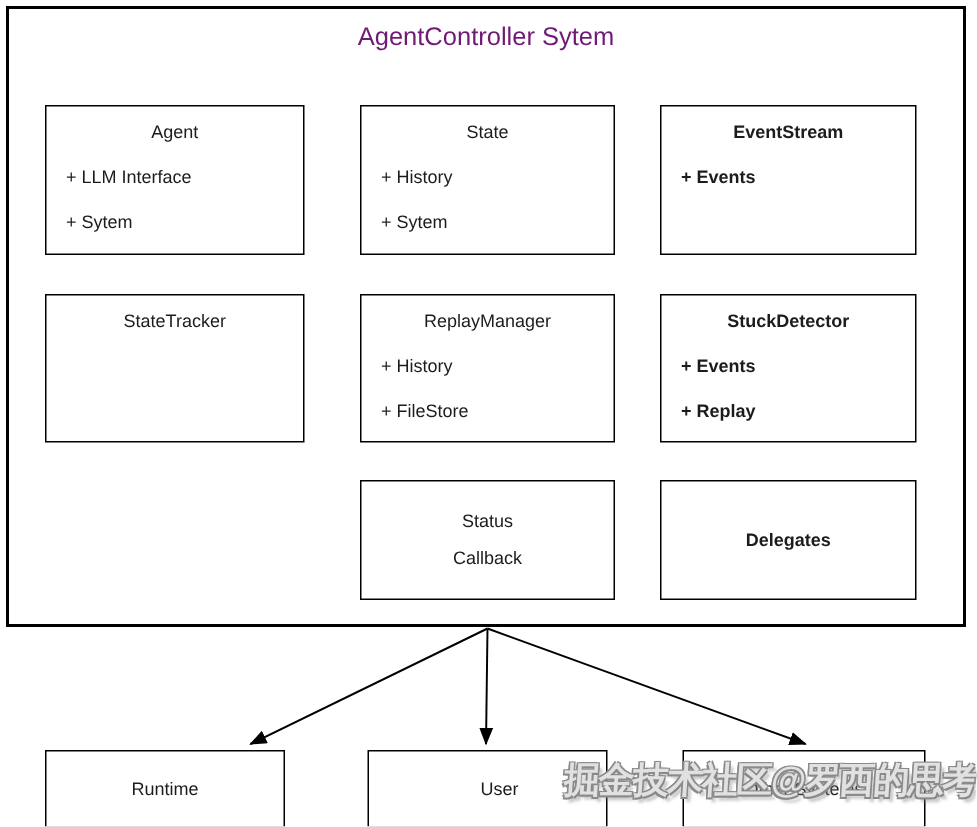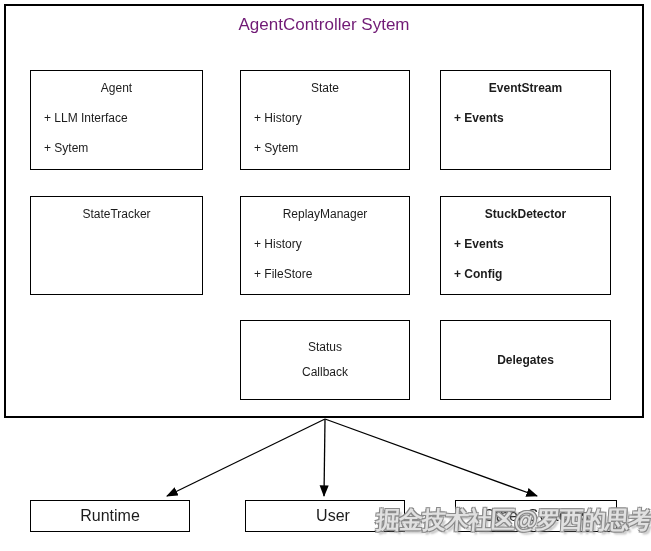--- a/index.html
+++ b/index.html
@@ -25,23 +25,23 @@
   .r1{top:70px;height:100px;}
   .r2{top:196px;height:99px;}
   .r3{top:320px;height:80px;}
   .mtitle{text-align:center;line-height:30px;margin-top:2px;}
   .mitem{padding-left:13px;line-height:30px;}
   .module.centered{
     display:flex;align-items:center;justify-content:center;
     text-align:center;white-space:pre-line;line-height:25px;
   }
   .external{
-    position:absolute;top:500px;height:32px;border:1.5px solid #000;
+    position:absolute;top:500px;height:52px;border:1.5px solid #000;
     box-sizing:border-box;display:flex;align-items:center;justify-content:center;
-    font-size:16px;background:#ffffff;
+    font-size:12px;background:#ffffff;
   }
   .e1{left:30px;width:160px;}
   .e2{left:245px;width:160px;padding-left:16px;}
   .e3{left:455px;width:162px;}
   .arrows{position:absolute;left:0;top:0;pointer-events:none;}
   .watermark{
     position:absolute;left:376px;top:504px;width:275px;z-index:5;
     font-size:24px;font-weight:bold;letter-spacing:-1px;white-space:nowrap;
     color:rgba(240,240,240,0.85);
     text-shadow:-1px -1px 0 #8a8a8a, 1px -1px 0 #8a8a8a,
@@ -78,21 +78,21 @@
     <div class="mtitle">StateTracker</div>
   </div>
   <div class="module r2 c2">
     <div class="mtitle">ReplayManager</div>
     <div class="mitem">+ History</div>
     <div class="mitem">+ FileStore</div>
   </div>
   <div class="module r2 c3">
     <div class="mtitle">StuckDetector</div>
     <div class="mitem">+ Events</div>
-    <div class="mitem">+ Config</div>
+    <div class="mitem">+ Replay</div>
   </div>
 
   <div class="module r3 c3 centered">Delegates</div>
   <div class="module r3 c2 centered">Status
 Callback</div>
 
   <svg class="arrows" width="651" height="551" viewBox="0 0 651 551">
     <defs>
       <marker id="ah" markerWidth="10" markerHeight="8" refX="8.2" refY="3.5" orient="auto">
         <path d="M0,0 L9,3.5 L0,7 Z" fill="#000"></path>

